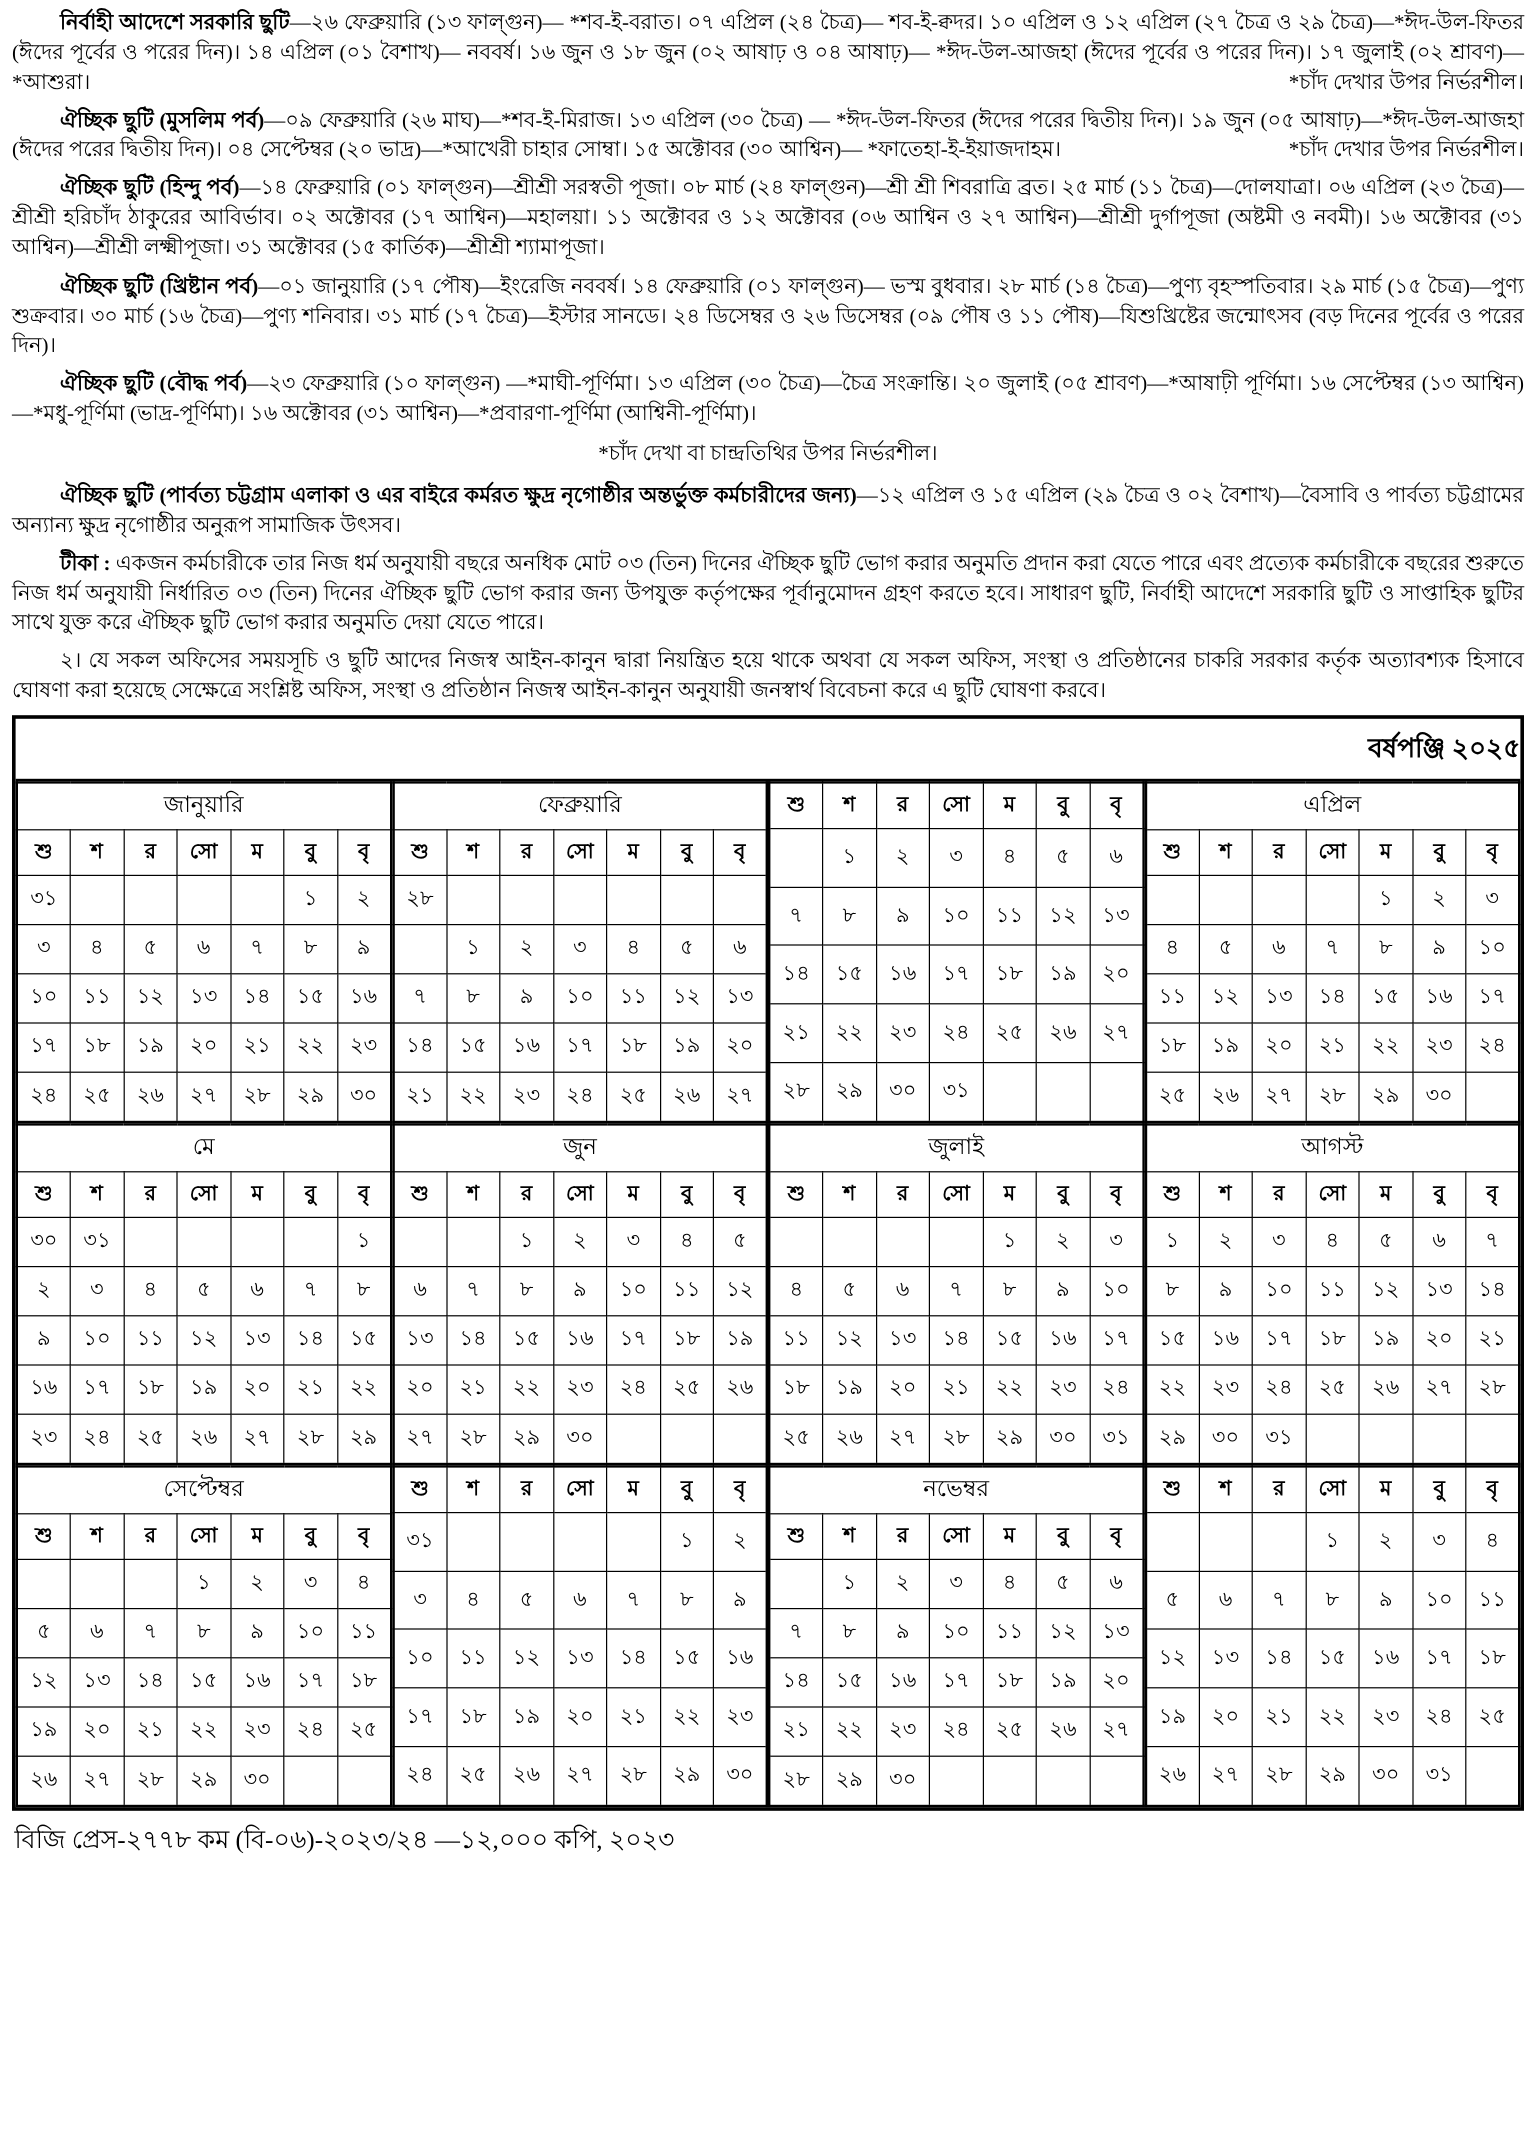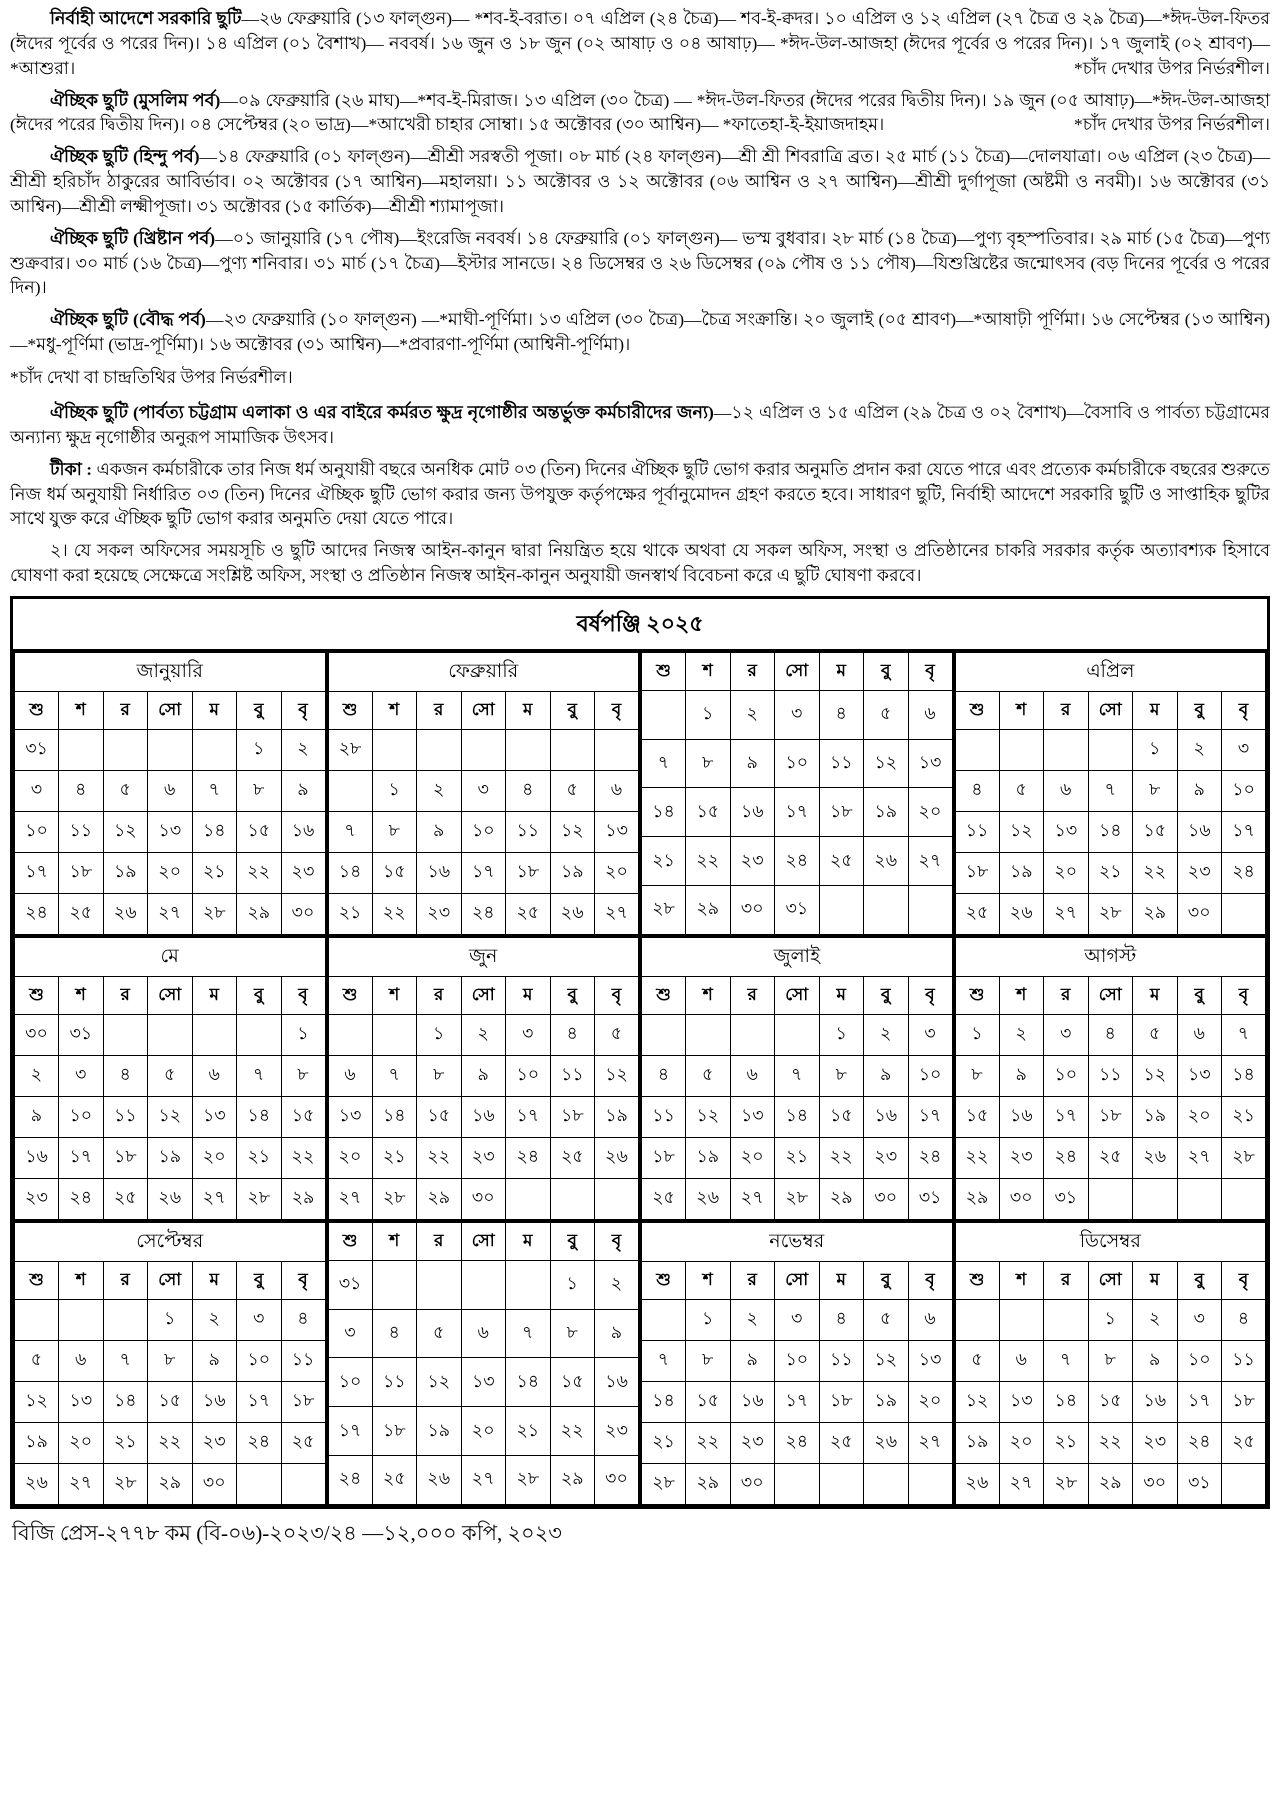--- a/index.html
+++ b/index.html
@@ -16,30 +16,30 @@
     font-size:17.5px;
     line-height:1.42;
     text-align:justify;
     text-indent:40px;
   }
   .doc .lead{font-weight:bold;}
   .doc .note-float{float:right; text-indent:0;}
   .note-right{
     margin:0 0 7px 0;
     font-size:17.5px;
-    text-align:left;
+    text-align:center;
   }
 
   
   .cal-wrap{
     border:3px solid #000;
     margin-top:8px;
   }
   .cal-title{
-    text-align:center;
+    text-align:right;
     font-weight:bold;
     font-size:22px;
     padding:7px 0 6px 0;
     border-bottom:2px solid #000;
   }
   .cal-grid{
     display:grid;
     grid-template-columns:repeat(4,1fr);
   }
   table.month{
@@ -784,23 +784,20 @@
               <td class="dc"></td>
               <td class="dc"></td>
               <td class="dc"></td>
               <td class="dc"></td>
             </tr>
           </tbody>
         </table>
         <table class="month">
           <thead>
             <tr>
-              <th class="mname" colspan="7">ডিসেম্বর</th>
-            </tr>
-            <tr>
               <th class="dh">শু</th>
               <th class="dh">শ</th>
               <th class="dh">র</th>
               <th class="dh">সো</th>
               <th class="dh">ম</th>
               <th class="dh">বু</th>
               <th class="dh">বৃ</th>
             </tr>
           </thead>
           <tbody>

